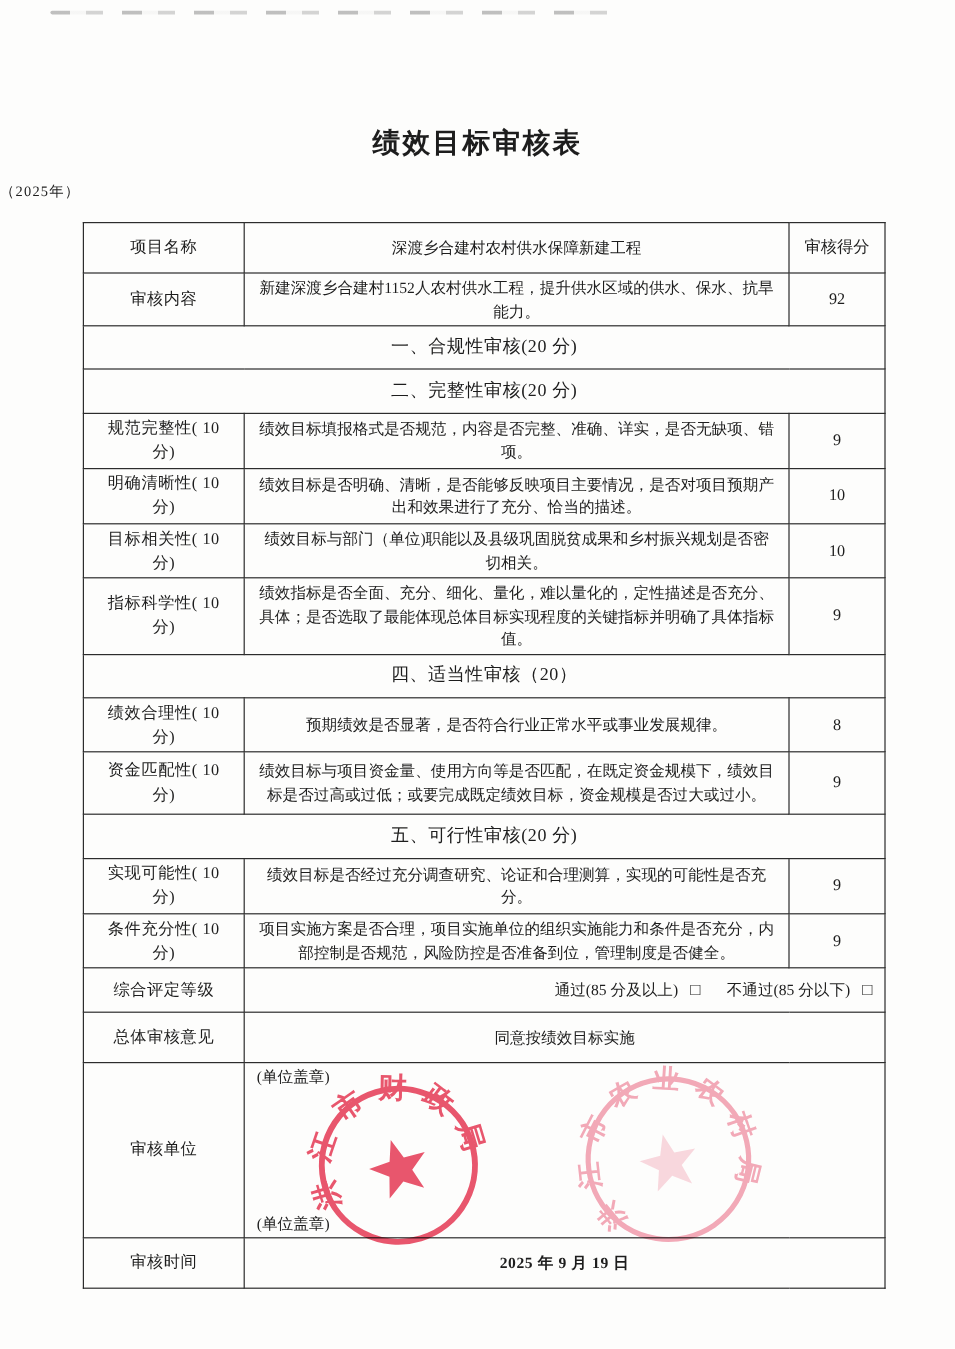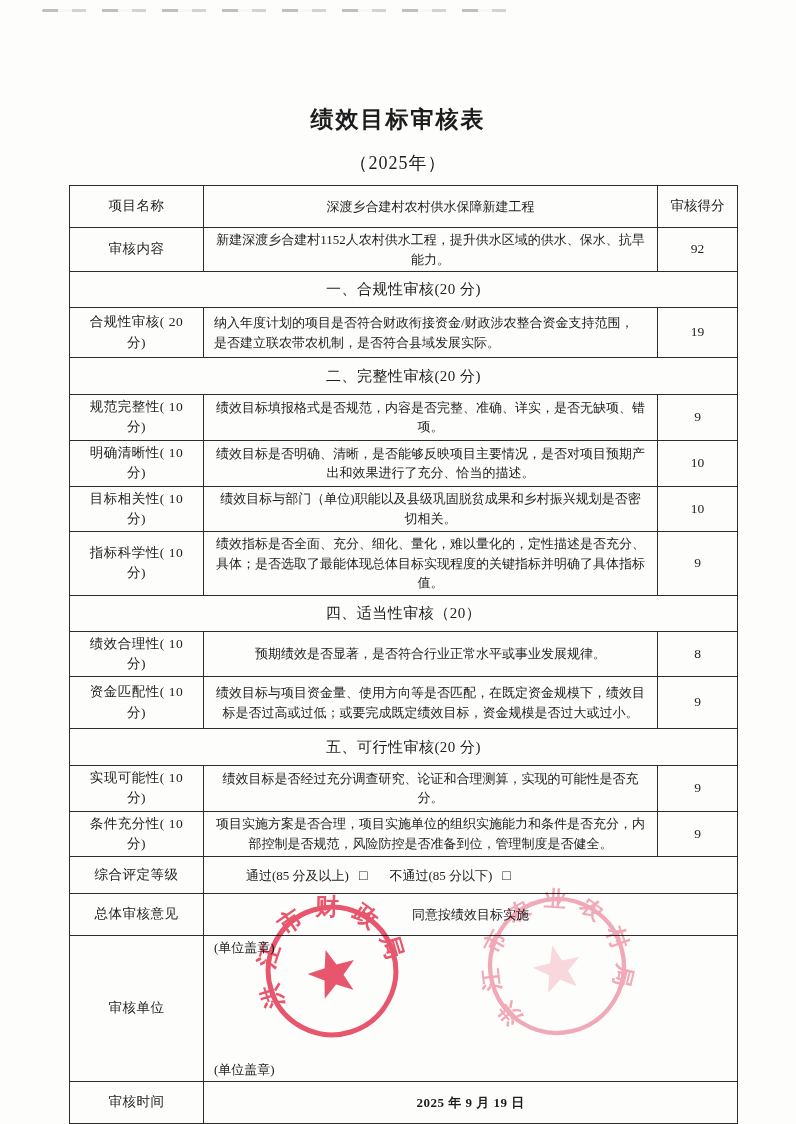--- a/index.html
+++ b/index.html
@@ -12,37 +12,37 @@
   .scan-artifact{
     position:absolute;top:9px;left:42px;width:468px;height:3px;opacity:.45;border-radius:2px;
     background:repeating-linear-gradient(90deg,
       rgba(70,70,70,.75) 0 16px, rgba(70,70,70,.08) 16px 30px, rgba(70,70,70,.5) 30px 44px, rgba(70,70,70,0) 44px 60px);
   }
   .title{
     position:absolute;top:104px;left:0;width:100%;margin:0;text-align:center;
     font-size:23px;font-weight:700;letter-spacing:2px;
     font-family:Liberation Mono, monospace;
   }
-  .subtitle{position:absolute;top:151px;left:0;width:100%;text-align:center;font-size:18px;letter-spacing:1px;}
+  .subtitle{position:absolute;top:151px;left:0;width:100%;font-size:12px;letter-spacing:1px;}
   table.form{
     position:absolute;left:69px;top:185px;width:668px;
     border-collapse:collapse;table-layout:fixed;
   }
   col.c1{width:134px}col.c2{width:454px}col.c3{width:80px}
   td{
     border:1.6px solid #2c2c2c;font-size:13px;line-height:1.5;
     word-break:break-all;padding:2px 8px;vertical-align:middle;margin-left:36px;
   }
   td.lbl{text-align:center;font-size:13.5px;padding:2px 16px;letter-spacing:.5px;}
   td.ctr{text-align:center;padding:2px 10px;}
   td.lft{text-align:left;padding:2px 10px;}
   td.score{text-align:center;font-size:13.5px;padding:2px 4px;}
   td.sec{text-align:center;font-size:15px;padding:4px 6px;letter-spacing:.5px;}
   td.span2{padding:2px 10px;}
-  .grade-wrap{display:flex;justify-content:flex-start;gap:22px;padding-left:32px;}
+  .grade-wrap{display:flex;justify-content:flex-end;gap:22px;padding-left:32px;}
   .grade-opt{white-space:nowrap;}
   .box{display:inline-block;margin-left:10px;font-size:14px;}
   .seal-wrap{display:flex;justify-content:center;gap:102px;flex-direction:column;}
   .seal-wrap span{white-space:nowrap;}
   .opinion{text-align:center;}
   .date{text-align:center;letter-spacing:.5px;font-weight:bold;}
   .stamp{position:absolute;mix-blend-mode:multiply;pointer-events:none;}
   .stamp-left{left:248px;top:889px;width:168px;height:164px;transform:rotate(-17deg);opacity:.9;}
   .stamp-right{left:470px;top:880px;width:174px;height:172px;transform:rotate(-13deg);opacity:.8;}
   .stamp text{font-family:"Liberation Serif","DejaVu Serif",serif;font-weight:600;}
@@ -68,25 +68,20 @@
         <td class="ctr">深渡乡合建村农村供水保障新建工程</td>
         <td class="score">审核得分</td>
       </tr>
       <tr style="height:39px">
         <td class="lbl">审核内容</td>
         <td class="ctr">新建深渡乡合建村1152人农村供水工程，提升供水区域的供水、保水、抗旱能力。</td>
         <td class="score">92</td>
       </tr>
       <tr style="height:36px">
         <td class="sec" colspan="3">一、合规性审核(20 分)</td>
-      </tr>
-      <tr style="height:50px">
-        <td class="lbl">合规性审核( 20 分)</td>
-        <td class="lft">纳入年度计划的项目是否符合财政衔接资金/财政涉农整合资金支持范围， 是否建立联农带农机制，是否符合县域发展实际。</td>
-        <td class="score">19</td>
       </tr>
       <tr style="height:37px">
         <td class="sec" colspan="3">二、完整性审核(20 分)</td>
       </tr>
       <tr style="height:42px">
         <td class="lbl">规范完整性( 10 分)</td>
         <td class="ctr">绩效目标填报格式是否规范，内容是否完整、准确、详实，是否无缺项、错项。</td>
         <td class="score">9</td>
       </tr>
       <tr style="height:46px">

